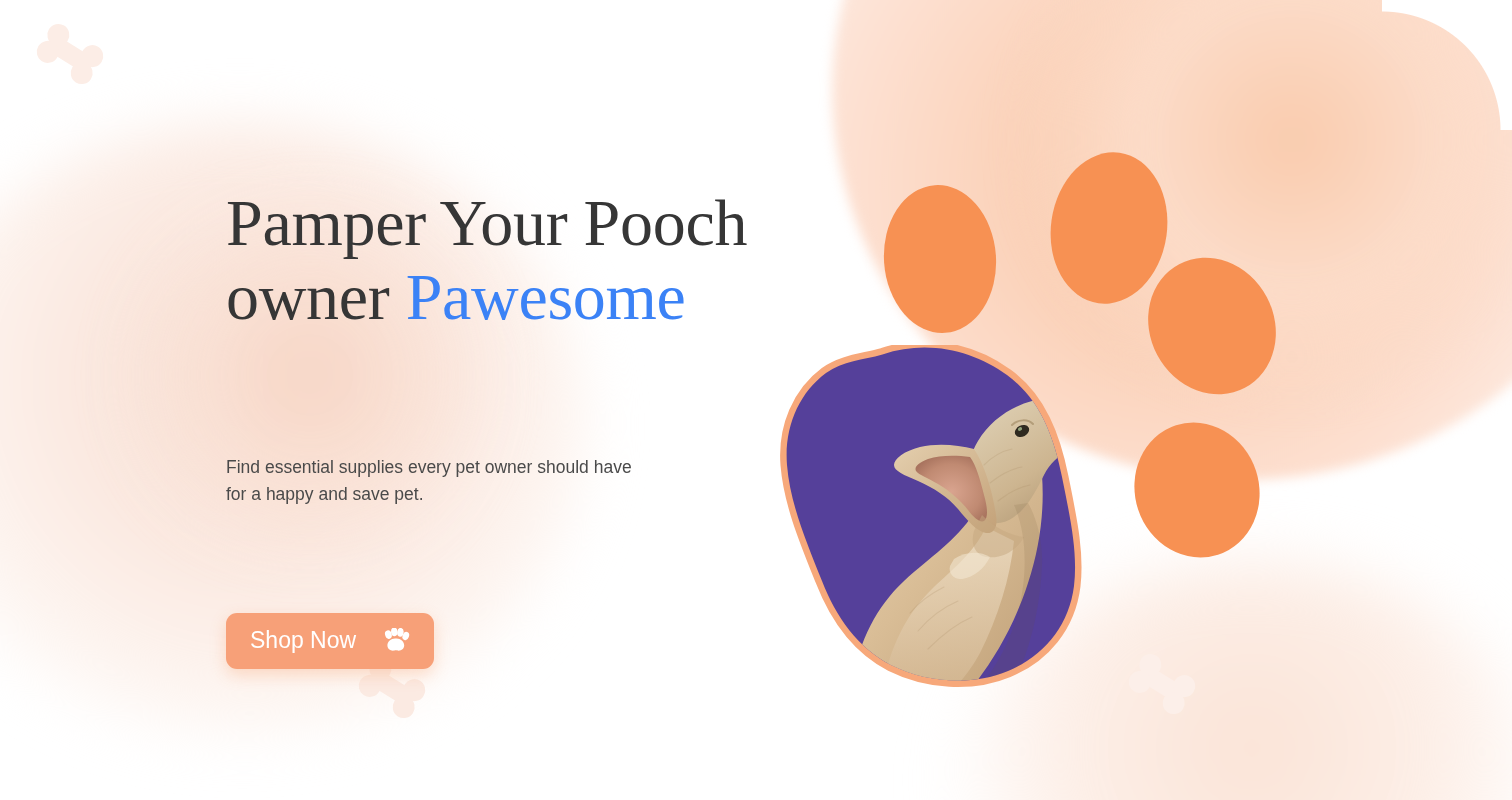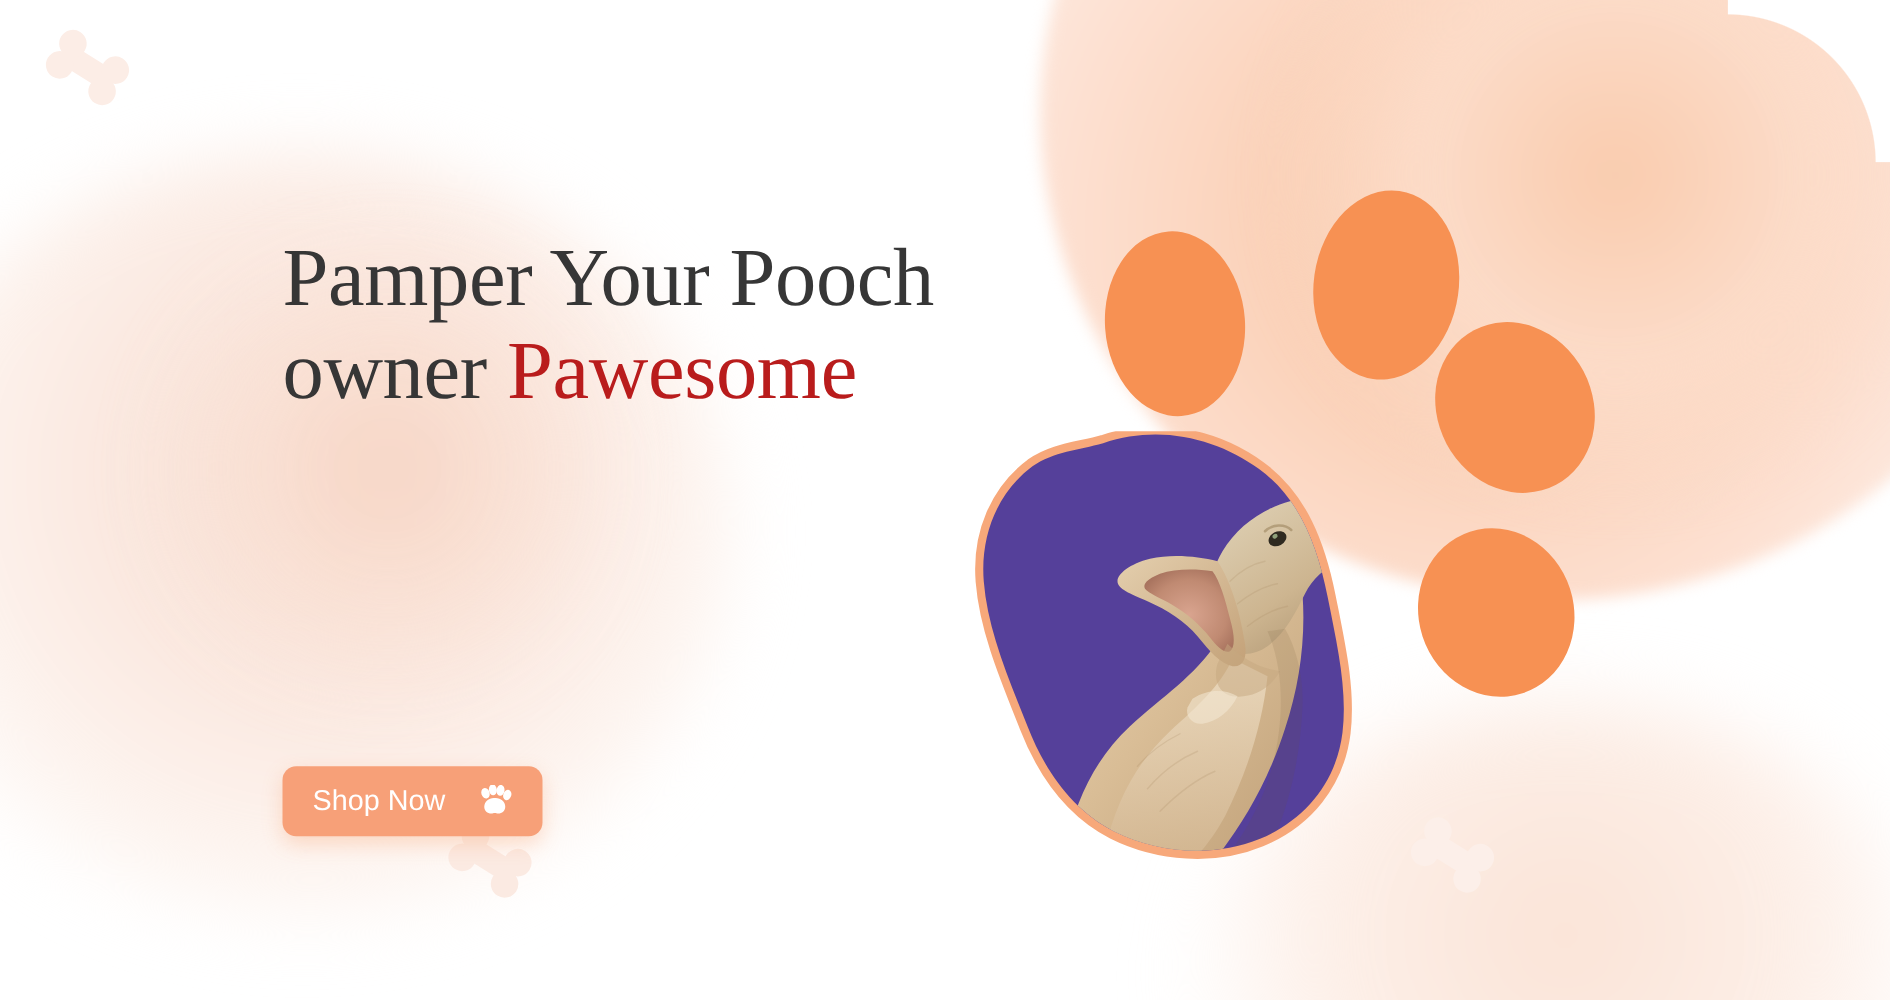--- a/index.html
+++ b/index.html
@@ -136,21 +136,21 @@
 
   .headline {
     margin: 0;
     font-family: "Liberation Serif", "DejaVu Serif", serif;
     font-size: 66px;
     line-height: 1.12;
     font-weight: 400;
     color: #363636;
     letter-spacing: -0.3px;
   }
-  .headline .accent { color: #b91c1c; }
+  .headline .accent { color: #3b82f6; }
 
   .subtitle {
     margin: 0;
     position: absolute;
     top: 268px;
     left: 0;
     width: 430px;
     font-family: "Liberation Sans", sans-serif;
     font-size: 17.5px;
     line-height: 1.55;
@@ -255,20 +255,21 @@
       </g>
     </svg>
   </div>
 
   <div class="content">
     <h1 class="headline">
       <span>Pamper Your Pooch</span><br>
       <span>owner </span><span class="accent">Pawesome</span><br>
     </h1>
 
+    <p class="subtitle">Find essential supplies every pet owner should have for a happy and save pet.</p>
 
     <button class="shop-btn">
       <span>Shop Now</span>
       <span class="paw-wrap">
         <svg width="27" height="25" viewBox="0 0 27 25" aria-hidden="true">
           <g fill="#ffffff">
             <ellipse cx="5.4" cy="6.6" rx="3.3" ry="4.3" transform="rotate(-18 5.4 6.6)"></ellipse>
             <ellipse cx="11.3" cy="3.9" rx="3.2" ry="4.4" transform="rotate(-6 11.3 3.9)"></ellipse>
             <ellipse cx="17.4" cy="4.3" rx="3.2" ry="4.4" transform="rotate(7 17.4 4.3)"></ellipse>
             <ellipse cx="22.8" cy="8.0" rx="3.2" ry="4.2" transform="rotate(20 22.8 8)"></ellipse>

